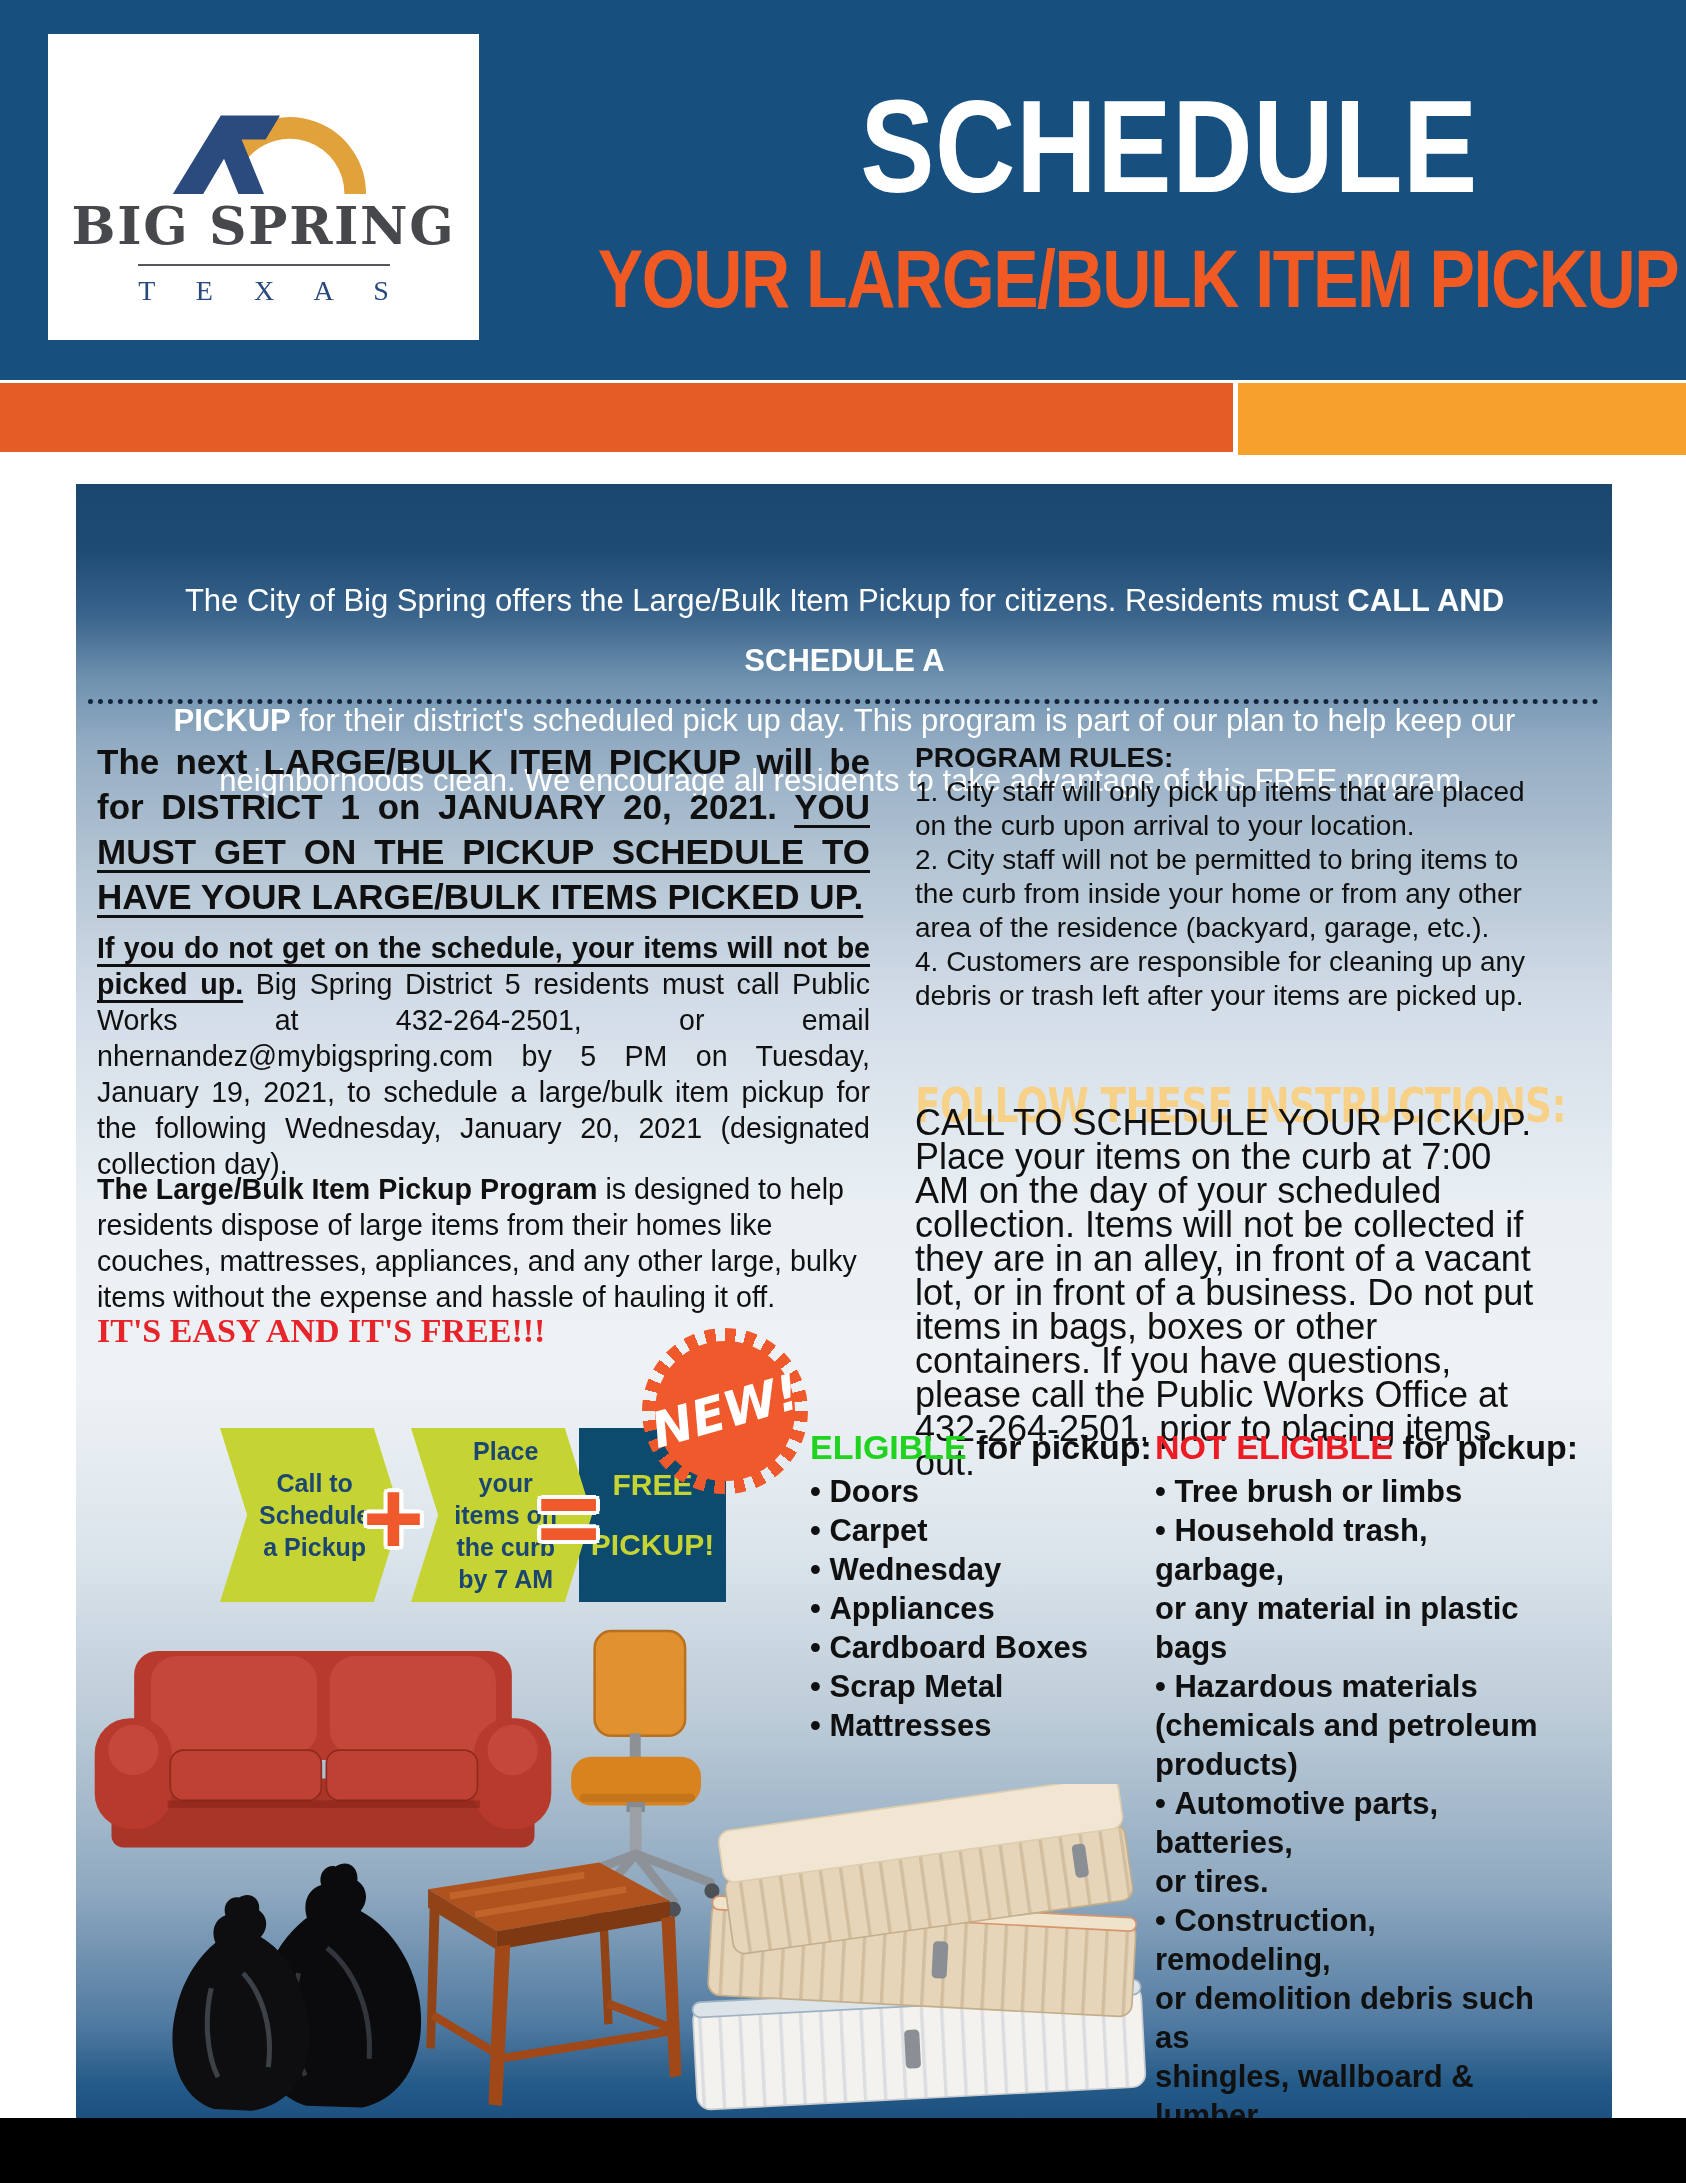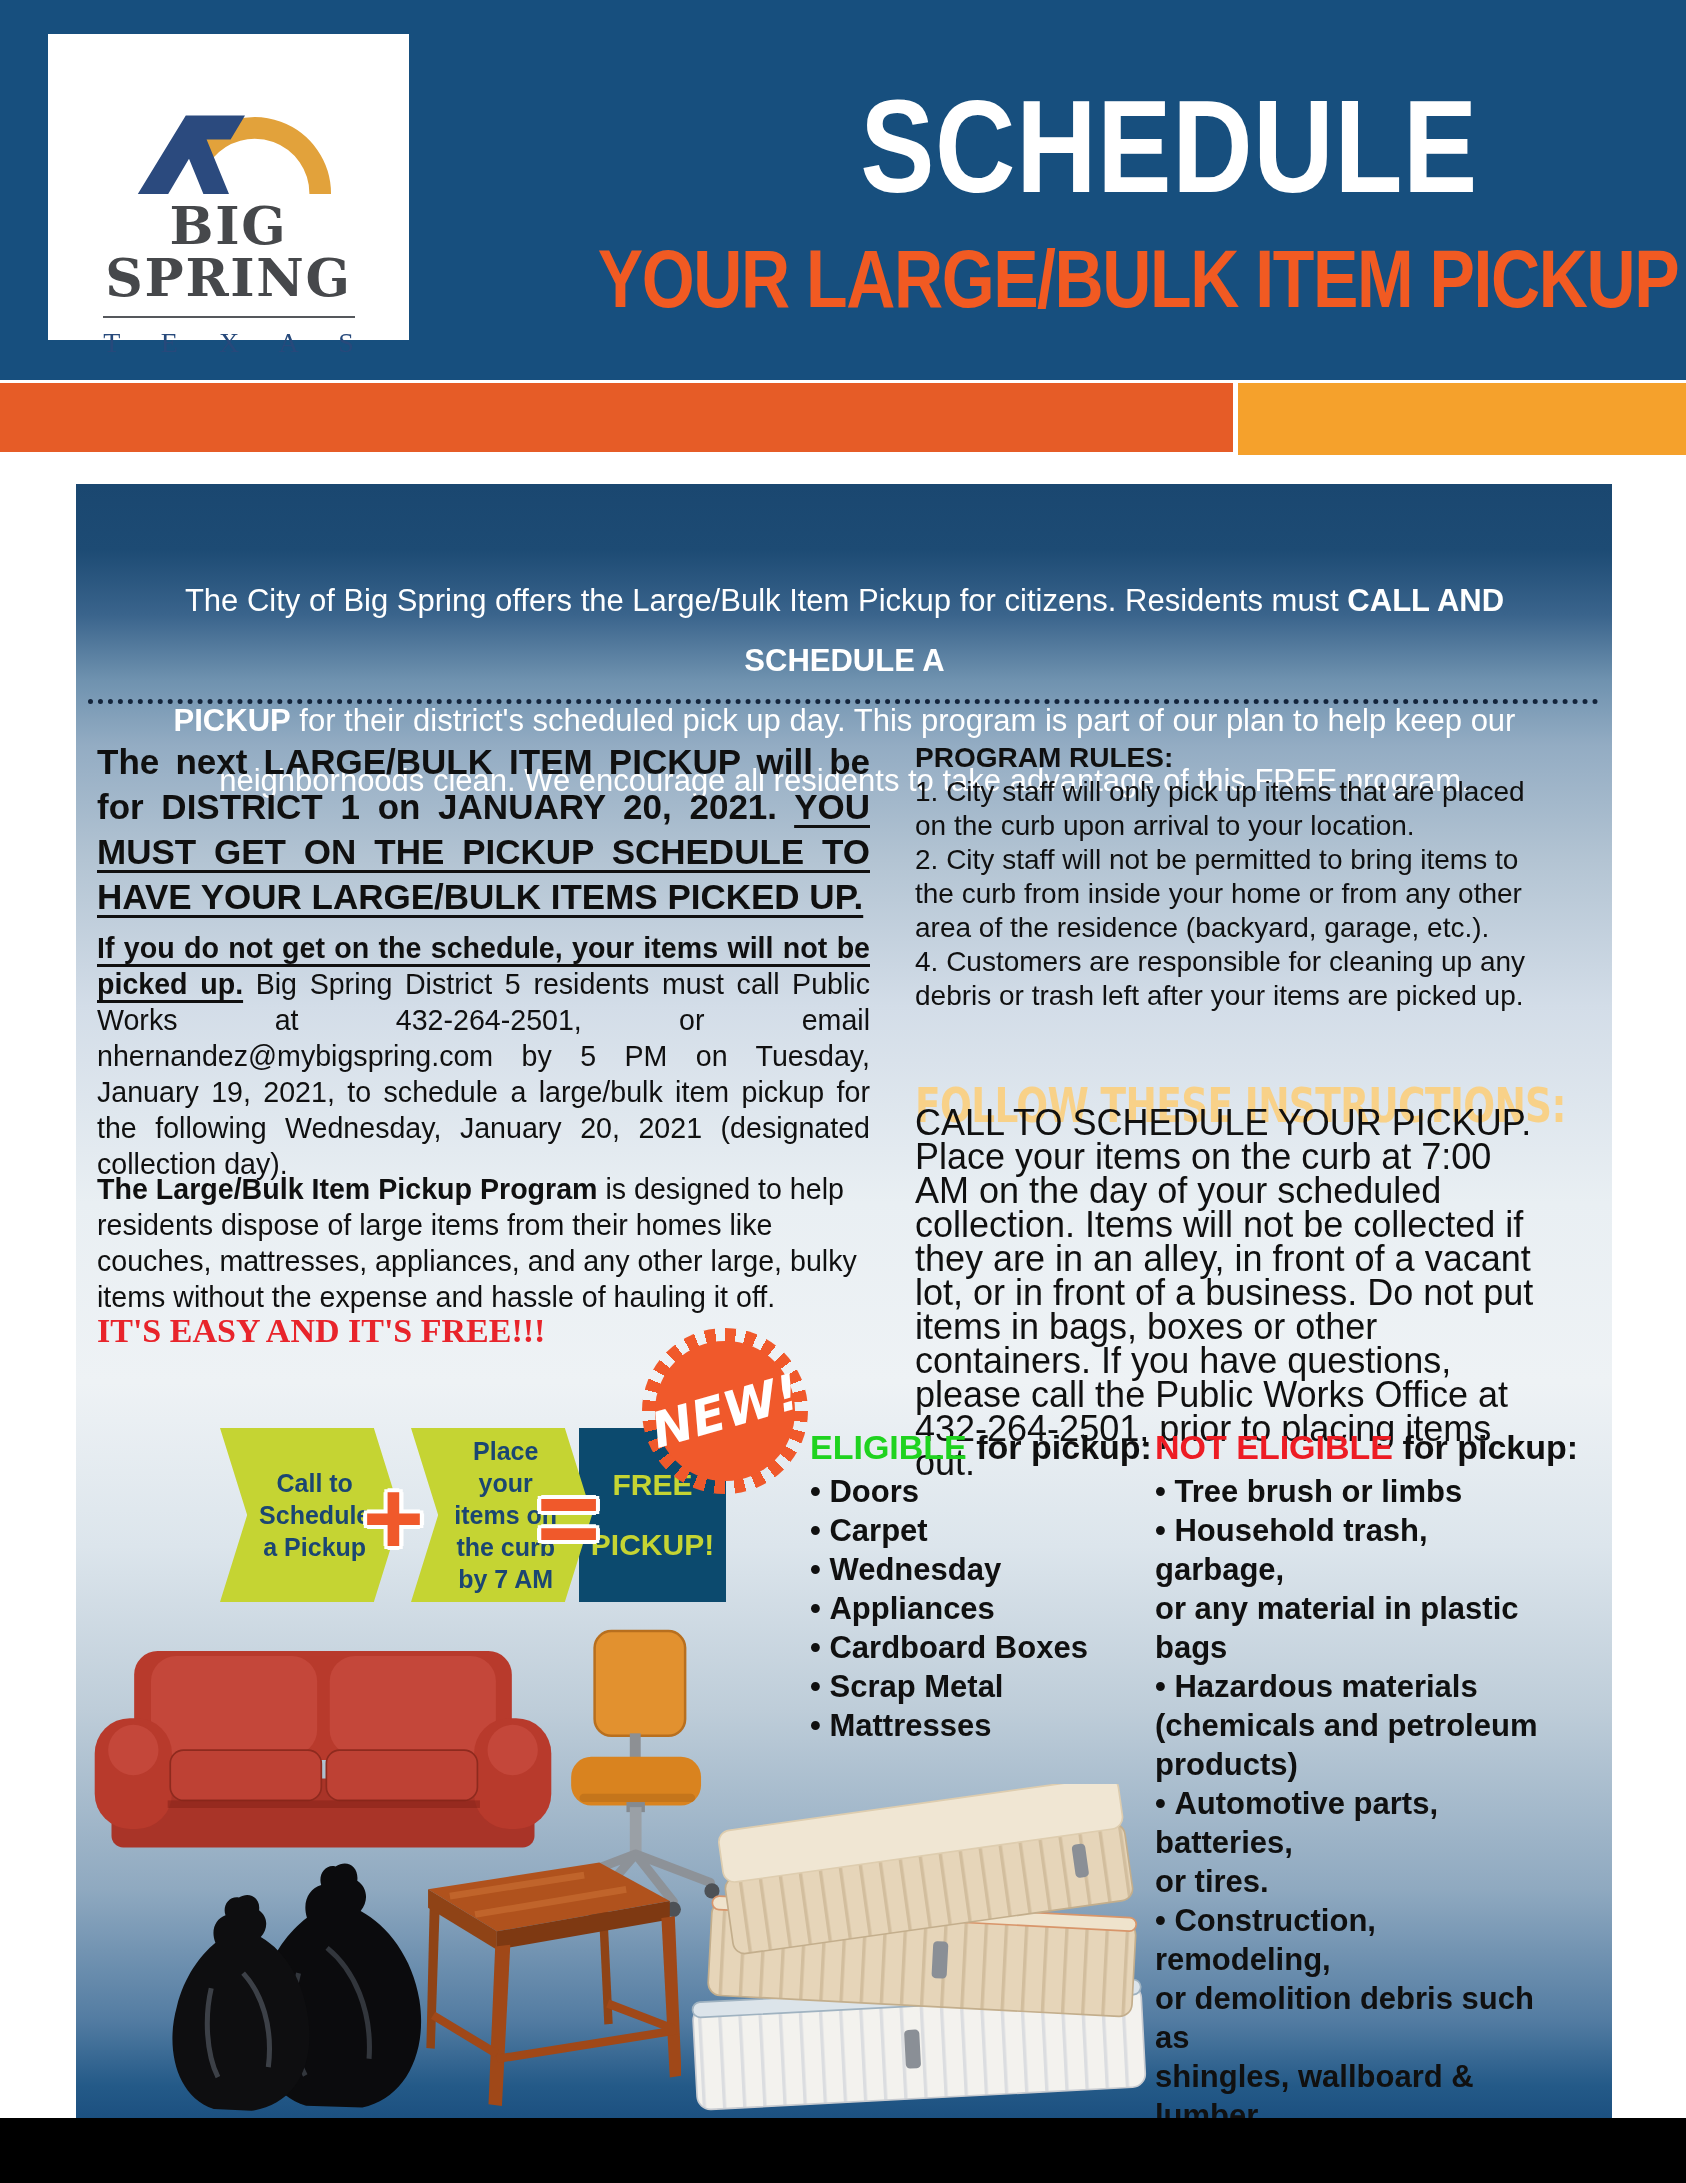--- a/index.html
+++ b/index.html
@@ -2,21 +2,21 @@
 <html style="font-size:13.4px"><head>
 <meta charset="utf-8">
 <style>
   html,body{margin:0;padding:0;background:#e8e8e8;}
   .page{position:relative;width:1687px;height:2183px;background:#ffffff;overflow:hidden;
         font-family:"Liberation Sans",sans-serif;}
   .abs{position:absolute;}
 
   
   .header-band{left:0;top:0;width:1687px;height:380px;background:#174F7E;}
-  .logo-box{left:48px;top:34px;width:361px;height:306px;background:#ffffff;text-align:center;}
+  .logo-box{left:48px;top:34px;width:431px;height:306px;background:#ffffff;text-align:center;}
   .logo-mark{margin-top:8.4px;width:252px;height:160px;}
   .logo-name{font-family:"DejaVu Serif",serif;font-weight:700;font-size:52px;color:#46484B;
              letter-spacing:1.7px;line-height:1;margin-top:-5px;}
   .logo-rule{width:252px;height:0;border-top:2.5px solid #55585C;margin:11.8px auto 8.4px auto;}
   .logo-state{font-family:"Liberation Serif",serif;font-weight:400;font-size:28px;color:#27497B;
               letter-spacing:17px;text-indent:17px;}
   .main-title{left:806px;top:71px;width:722px;text-align:center;color:#ffffff;
               font-size:131px;font-weight:800;letter-spacing:0.8px;
               transform:scaleX(.85);transform-origin:center;white-space:nowrap;}
   .sub-title{right:8.4px;top:233px;color:#F15A22;font-size:81px;font-weight:700;letter-spacing:-1.7px;

